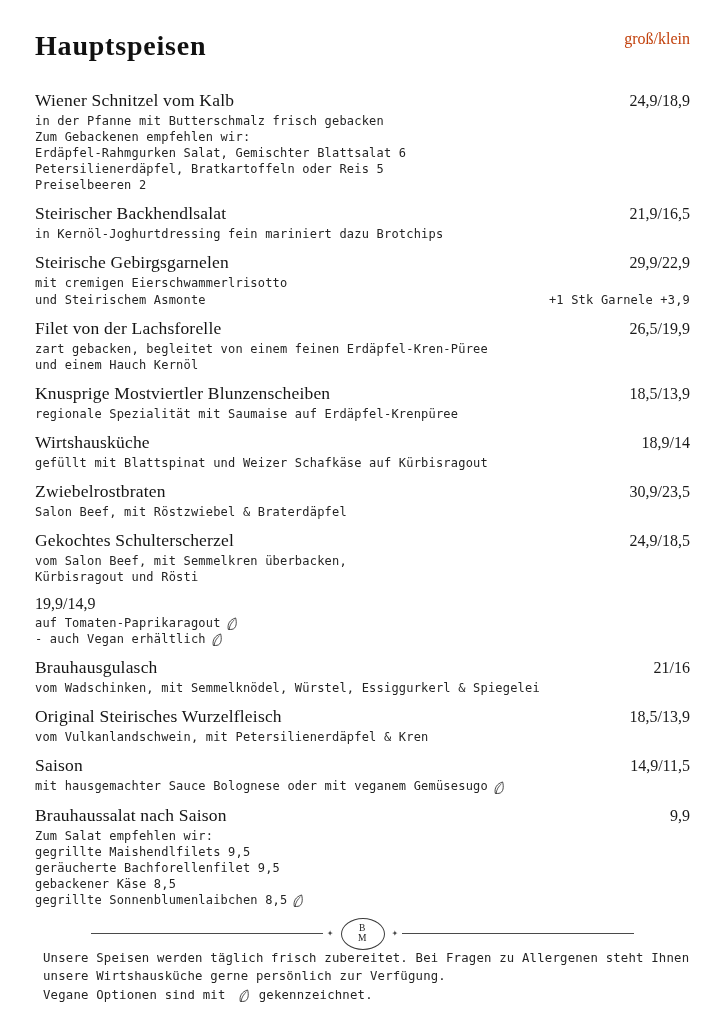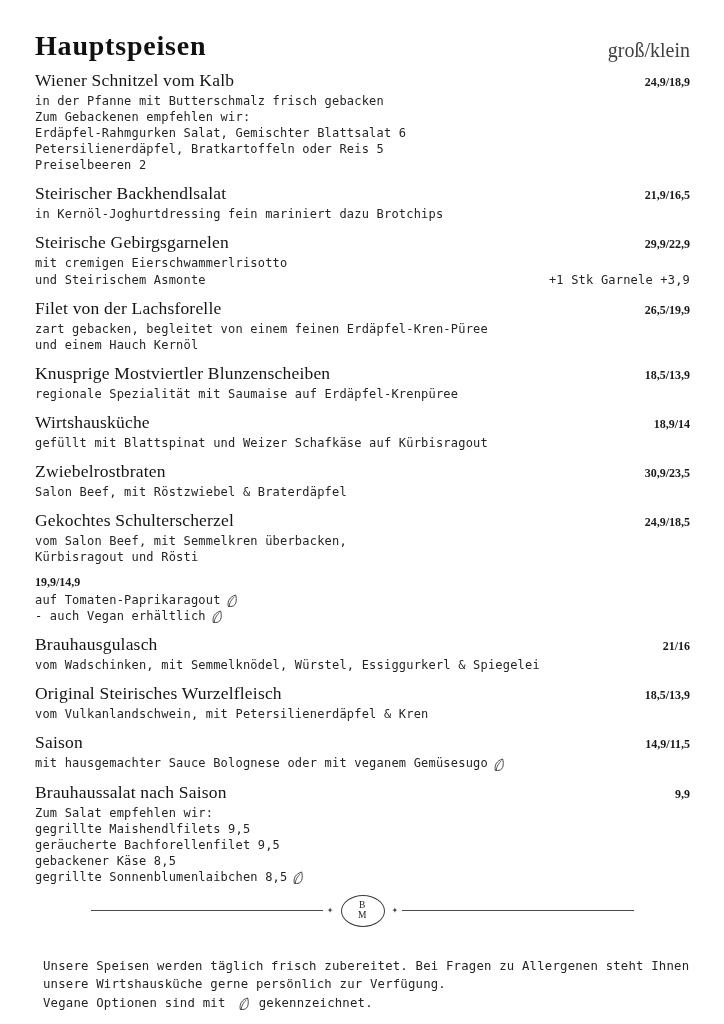--- a/index.html
+++ b/index.html
@@ -8,44 +8,44 @@
     width:724px;height:1024px;
     margin:0 auto;
     background:#ffffff;
     color:#1d1d1d;
     box-sizing:border-box;
     padding:30px 34px 0 35px;
     overflow:hidden;
   }
   
   .page-header{
-    display:flex;justify-content:space-between;align-items:flex-end;
-    margin-bottom:8px;
+    display:flex;justify-content:space-between;align-items:flex-start;
+    margin-bottom:28px;
   }
   .page-title{
     font-family:"Liberation Serif",serif;
     font-size:28px;font-weight:600;letter-spacing:.8px;color:#111;
   }
   .price-columns{
     font-family:"Liberation Serif",serif;
-    font-size:20px;color:#404040;
+    font-size:16px;color:#c2410c;
   }
   
   .menu-item{margin-bottom:10px;}
   .item-header{
     display:flex;justify-content:space-between;align-items:baseline;
     margin-bottom:2px;
   }
   .item-name{
     font-family:"Liberation Serif",serif;
     font-size:17.5px;color:#141414;letter-spacing:.2px;
   }
   .item-price{
     font-family:"Liberation Serif",serif;
-    font-size:12px;color:#1a1a1a;white-space:nowrap;font-weight:bold;
+    font-size:16px;color:#1a1a1a;white-space:nowrap;
   }
   .desc-line{
     font-family:"DejaVu Sans Mono","Liberation Mono",monospace;
     font-size:12px;line-height:1.34;letter-spacing:.2px;color:#242424;
     display:flex;align-items:center;
   }
   .right-note{margin-left:auto;text-align:right;}
   .leaf{
     display:inline-flex;margin-left:4px;position:relative;top:1px;
     transform:rotate(-10deg);
@@ -63,21 +63,21 @@
   }
   .logo-oval{
     width:42px;height:30px;border:1px solid #3c3c3c;border-radius:50%;
     display:flex;flex-direction:column;align-items:center;justify-content:center;
     margin:0 3px;
     font-family:"Liberation Serif",serif;color:#222;
   }
   .logo-oval span{font-size:9.5px;line-height:1.05;letter-spacing:.5px;}
   
   .footer{
-    position:absolute;left:43px;right:34px;bottom:12px;
+    position:absolute;left:43px;right:34px;bottom:20px;
     font-family:"DejaVu Sans Mono","Liberation Mono",monospace;
     font-size:12.3px;line-height:1.5;letter-spacing:.2px;color:#242424;
   }
   .footer-line{display:flex;align-items:center;}
   .footer-line .gap{white-space:pre;}
 </style>
 </head>
 <body>
 
 <div class="page">

